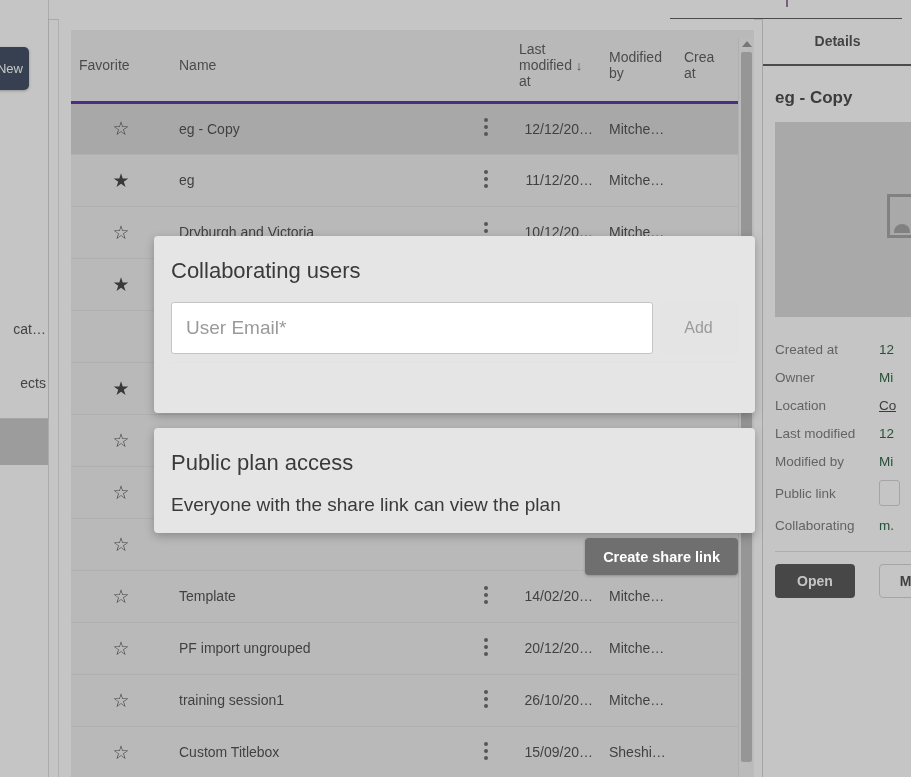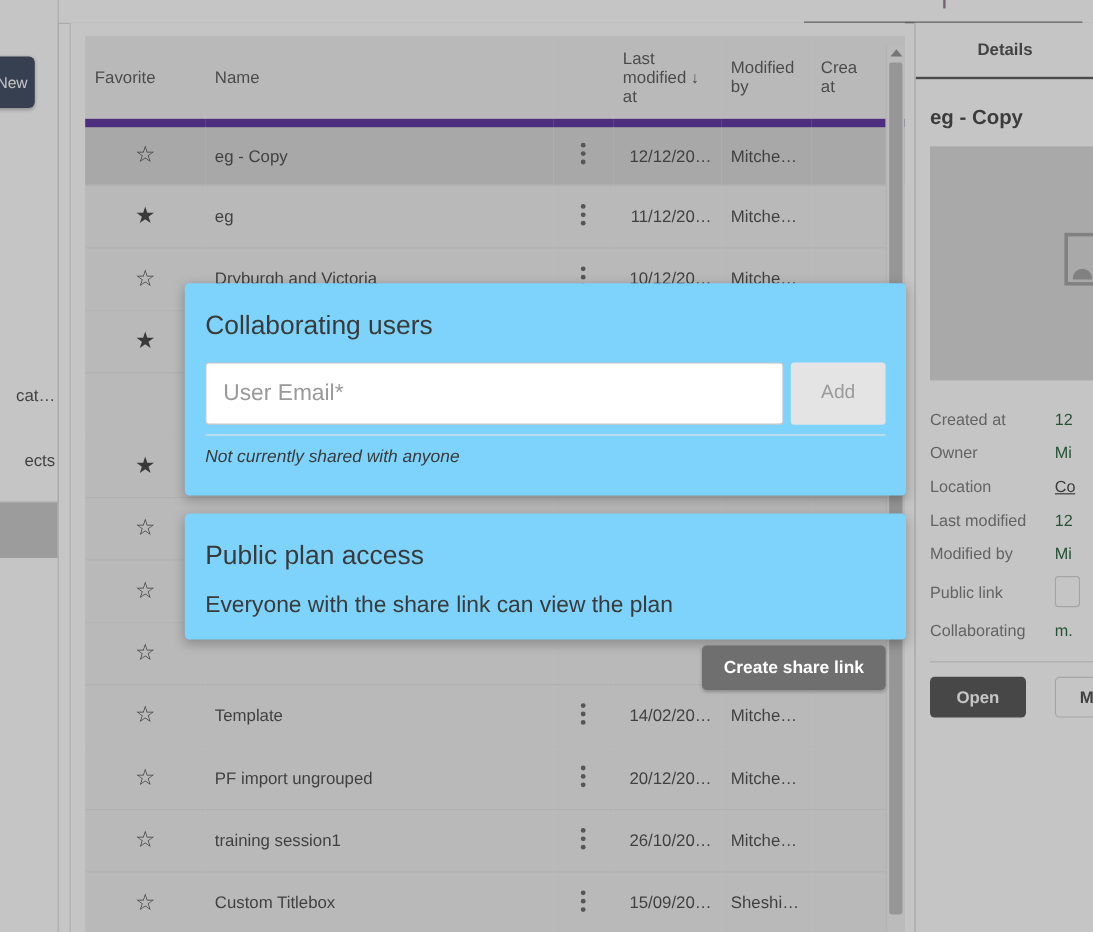--- a/index.html
+++ b/index.html
@@ -111,21 +111,21 @@
   table.plan-table thead th {
     background: #eeeeee;
     color: #4a4a4a;
     font-weight: normal;
     font-size: 14px;
     padding: 10px 8px;
     vertical-align: middle;
     text-align: left;
     height: 72px;
     box-sizing: border-box;
-    border-bottom: 7px solid #4c1d95;
+    border-bottom: 3px solid #4c1d95;
   }
   th.th-fav { text-align: center; }
   th.th-lm, th.th-ca { text-align: right; }
   th.th-lm .stacked, th.th-ca .stacked { display: block; }
   .sort-arrow { font-size: 13px; }
 
   table.plan-table tbody tr {
     height: 52px;
     border-bottom: 1px solid #e4e4e4;
     background: #eeeeee;
@@ -331,21 +331,21 @@
   
   .scrim {
     position: absolute; inset: 0;
     background: rgba(80, 80, 80, 0.33);
     z-index: 50;
   }
 
   
   .modal-card {
     position: absolute;
-    background: #7dd3fc;
+    background: #e5e5e5;
     border-radius: 4px;
     box-shadow: 0 3px 10px rgba(0,0,0,0.26);
     z-index: 60;
   }
   #card-collab {
     left: 154px; top: 236px;
     width: 601px; height: 177px;
     padding: 0;
   }
   #card-public {
@@ -644,21 +644,20 @@
   <div class="scrim"></div>
 
   <div class="modal-card" id="card-collab">
     <div class="card-inner">
       <div class="card-title">Collaborating users</div>
       <div class="email-row">
         <input class="email-input" type="text" placeholder="User Email*" style="">
         <button class="btn-add">Add</button>
       </div>
       <div class="card-hr"></div>
-      <div class="shared-status">Not currently shared with anyone</div>
     </div>
   </div>
 
   <div class="modal-card" id="card-public">
     <div class="card-inner">
       <div class="card-title">Public plan access</div>
       <div class="public-desc">Everyone with the share link can view the plan</div>
       <div class="public-actions">
         <button class="btn-create-link">Create share link</button>
       </div>

